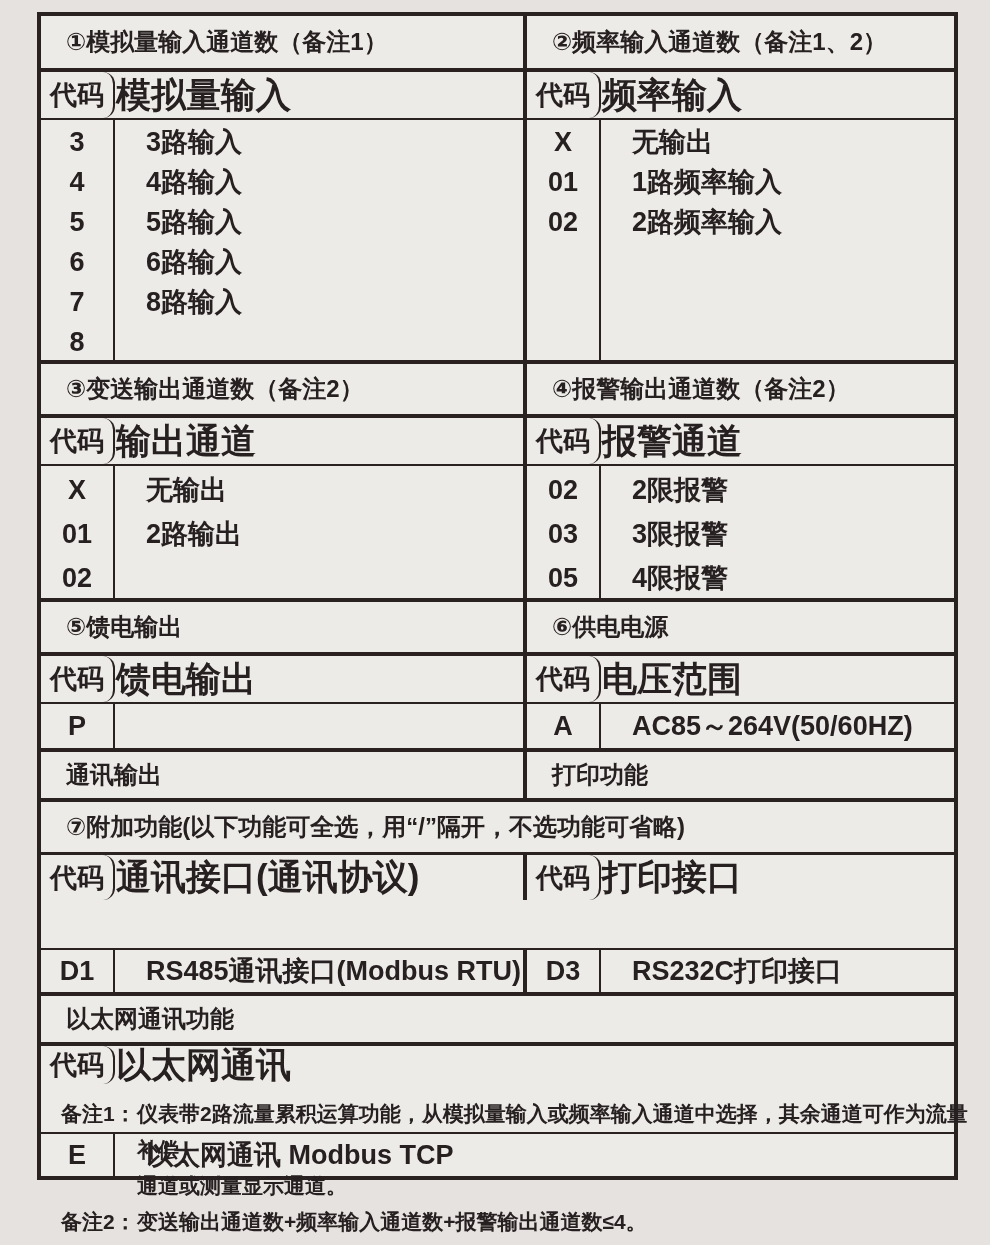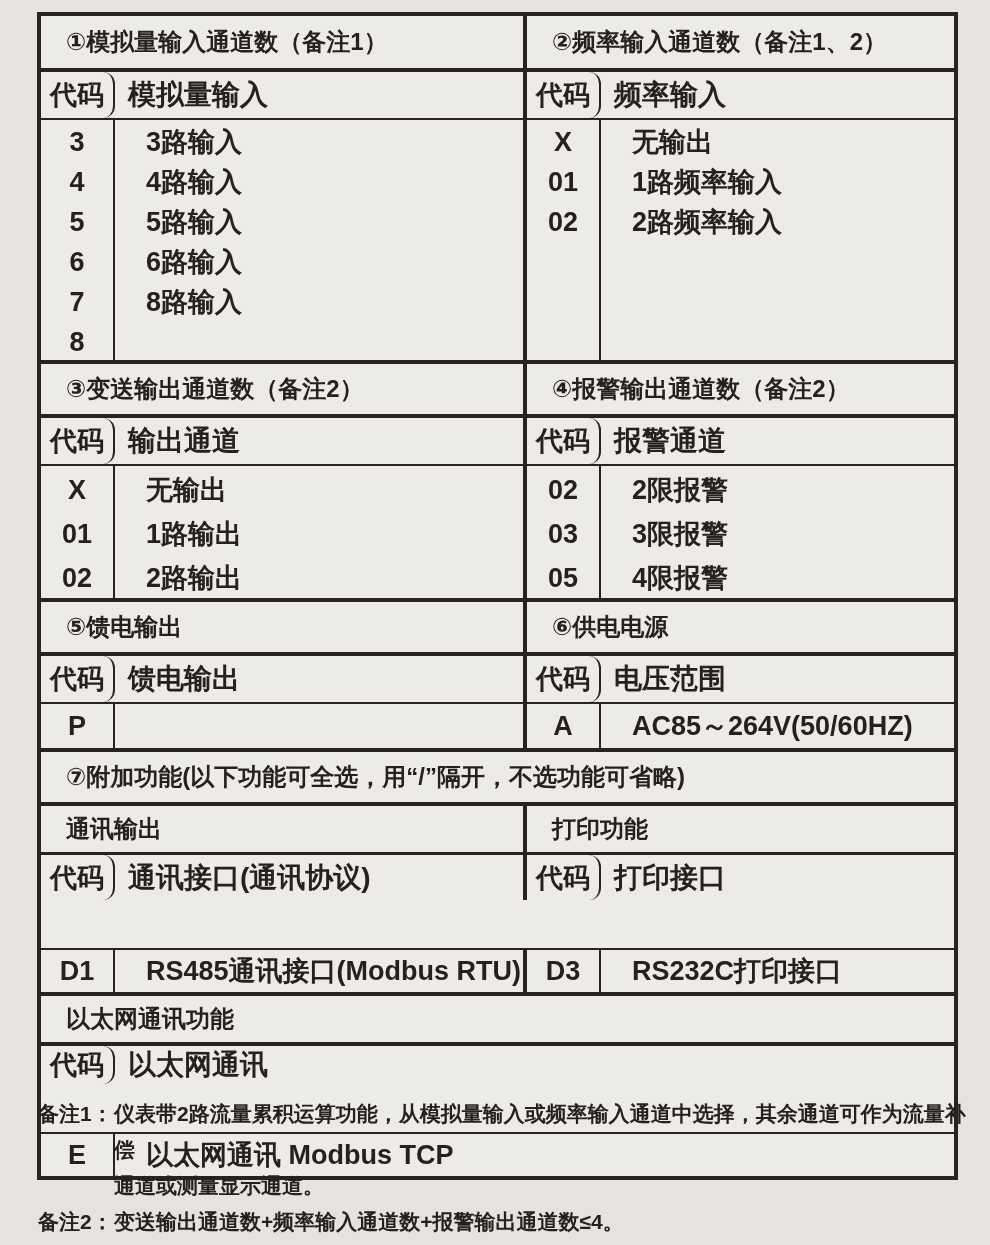--- a/index.html
+++ b/index.html
@@ -27,36 +27,36 @@
   .h46{height:46px;} .h44{height:44px;margin-top:48px;} .h42{height:42px;}
   .half-l{width:486px;box-sizing:border-box;border-right:4px solid #2a2220;display:flex;}
   .half-r{width:427px;box-sizing:border-box;display:flex;}
   .full{width:100%;box-sizing:border-box;display:flex;}
   .sec-title{font-size:24px;padding-left:25px;align-items:center;display:flex;}
   .codehead{
     width:74px;box-sizing:border-box;border-right:2px solid #2a2220;
     display:flex;align-items:center;justify-content:center;
     font-size:27px;flex:none;border-radius:12px;
   }
-  .deschead{flex:1;display:flex;align-items:center;padding-left:13px;font-size:28px;}
+  .deschead{flex:1;display:flex;align-items:center;padding-left:1px;font-size:35px;}
   .codecol{
     width:74px;box-sizing:border-box;border-right:2px solid #2a2220;
     padding-top:2px;text-align:center;flex:none;font-size:27px;
   }
   .desccol{flex:1;padding:2px 0 0 31px;font-size:27px;}
   .lh40 > div{height:40px;line-height:40px;}
   .lh44 > div{height:44px;line-height:44px;}
   .lh42 > div{height:42px;line-height:42px;}
   .single{padding-top:0;}
   .notes{
     position:absolute;left:38px;top:1096px;width:930px;
     font-size:21px;line-height:36px;
   }
   .note{display:flex;}
-  .note-label{width:76px;flex:none;}
+  .note-label{width:76px;flex:none;margin-left:23px;}
   .note-lines{flex:1;}
 </style>
 </head>
 <body>
 
 <div class="code-table">
 
   <div class="row h52">
     <div class="half-l sec-title">①模拟量输入通道数（备注1）</div>
     <div class="half-r sec-title">②频率输入通道数（备注1、2）</div>
@@ -123,21 +123,20 @@
 
   <div class="row bt2 h134">
     <div class="half-l">
       <div class="codecol lh44">
         <div>X</div>
         <div>01</div>
         <div>02</div>
       </div>
       <div class="desccol lh44">
         <div>无输出</div>
-        <div>1路输出</div>
         <div>2路输出</div>
       </div>
     </div>
     <div class="half-r">
       <div class="codecol lh44">
         <div>02</div>
         <div>03</div>
         <div>05</div>
       </div>
       <div class="desccol lh44">
@@ -173,27 +172,27 @@
     <div class="half-r">
       <div class="codecol lh44 single">
         <div>A</div>
       </div>
       <div class="desccol lh44 single">
         <div>AC85～264V(50/60HZ)</div>
       </div>
     </div>
   </div>
 
+  <div class="row bt4 h50">
+    <div class="half-l sec-title">通讯输出</div>
+    <div class="half-r sec-title">打印功能</div>
+  </div>
+
   <div class="row bt4 h54">
     <div class="full sec-title">⑦附加功能(以下功能可全选，用“/”隔开，不选功能可省略)</div>
-  </div>
-
-  <div class="row bt4 h50">
-    <div class="half-l sec-title">通讯输出</div>
-    <div class="half-r sec-title">打印功能</div>
   </div>
 
   <div class="row bt3 h48">
     <div class="half-l">
       <div class="codehead">代码</div>
       <div class="deschead">通讯接口(通讯协议)</div>
     </div>
     <div class="half-r">
       <div class="codehead">代码</div>
       <div class="deschead">打印接口</div>

